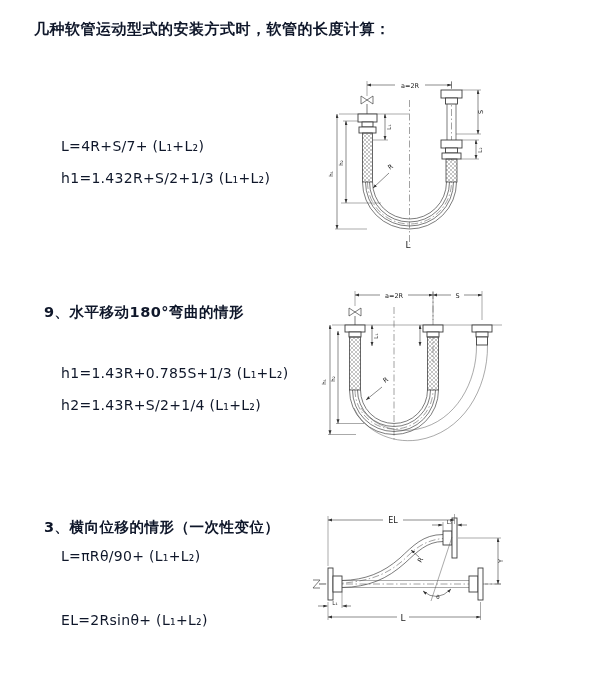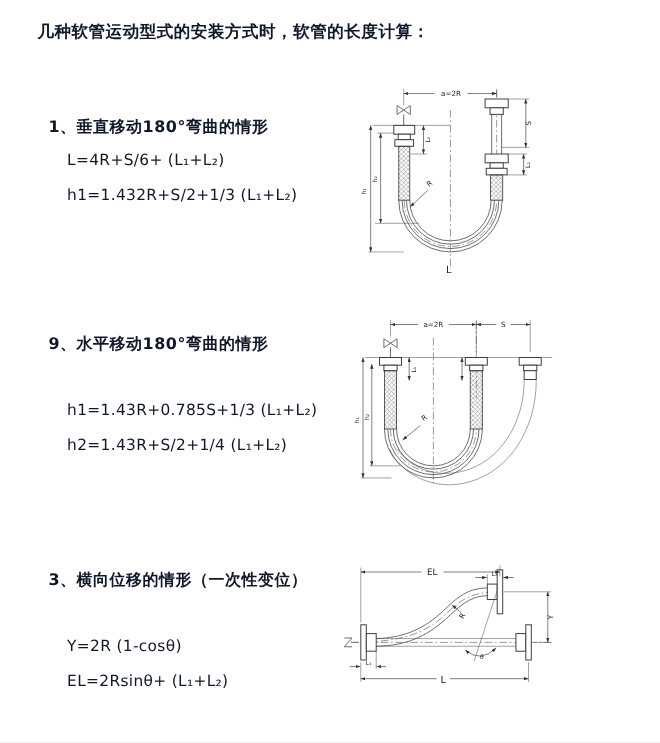--- a/index.html
+++ b/index.html
@@ -21,30 +21,29 @@
   .lbl-s{font-size:5.5px;}
   .lbl-b{font-size:9px;}
 </style>
 </head>
 <body>
 
 <div class="page">
 
   <div class="title">几种软管运动型式的安装方式时，软管的长度计算：</div>
 
-  <div class="heading" style="left:44px;top:106px">1、垂直移动180°弯曲的情形</div>
-  <div class="formula" style="left:61px;top:138px">L=4R+S/6+ (L₁+L₂)</div>
+  <div class="formula" style="left:61px;top:138px">L=4R+S/7+ (L₁+L₂)</div>
   <div class="formula" style="left:61px;top:170px">h1=1.432R+S/2+1/3 (L₁+L₂)</div>
 
   <div class="heading" style="left:44px;top:303px">9、水平移动180°弯曲的情形</div>
   <div class="formula" style="left:61px;top:365px">h1=1.43R+0.785S+1/3 (L₁+L₂)</div>
   <div class="formula" style="left:61px;top:397px">h2=1.43R+S/2+1/4 (L₁+L₂)</div>
 
   <div class="heading" style="left:44px;top:518px">3、横向位移的情形（一次性变位）</div>
-  <div class="formula" style="left:61px;top:580px">Y=2R (1-cosθ)</div>
+  <div class="formula" style="left:61px;top:548px">L=πRθ/90+ (L₁+L₂)</div>
   <div class="formula" style="left:61px;top:612px">EL=2Rsinθ+ (L₁+L₂)</div>
 
   <svg style="left:315px;top:70px" width="270" height="195" viewBox="0 0 270 195">
     <defs>
       <marker id="a1" orient="auto-start-reverse" markerWidth="8" markerHeight="6" refX="7" refY="2.5">
         <path d="M0,0 L7,2.5 L0,5 Z" fill="#333"></path>
       </marker>
       <pattern id="h1p" patternUnits="userSpaceOnUse" width="4" height="4">
         <path d="M0,4 L4,0 M0,0 L4,4" stroke="#888" stroke-width="0.5"></path>
       </pattern>

